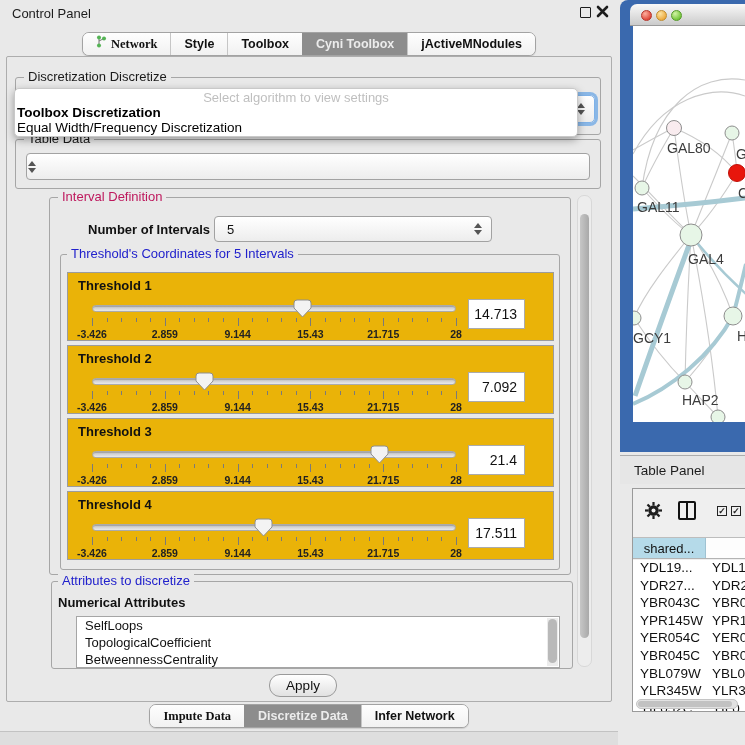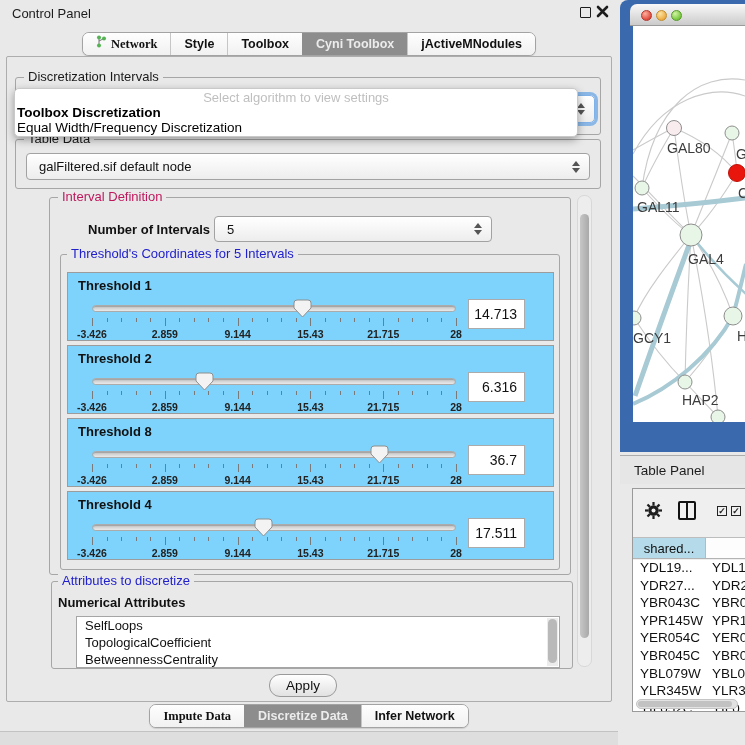--- a/index.html
+++ b/index.html
@@ -51,21 +51,21 @@
   
   #algo-popup { left:7px; top:31px; width:564px; height:49px; background:#FFFFFF;
     border:1px solid #C9C9C9; border-radius:5px; box-shadow:0 3px 9px rgba(0,0,0,0.35);
     z-index:6; padding-top:1px; }
   #algo-placeholder { text-align:center; font-size:13px; color:#BFBFBF; height:15px; line-height:15px; }
   .algo-opt { font-size:13.5px; color:#000; height:15px; line-height:15px; padding-left:2px; white-space:nowrap; }
   .algo-opt.first { font-weight:bold; }
 
   
   .th-panel { position:absolute; left:6px; width:487px; height:69px;
-    border:1px solid #9C9C9C; background:#7dd3fc; }
+    border:1px solid #9C9C9C; background:#eab308; }
   .th-label { position:absolute; left:10px; top:5px; font-size:13px; font-weight:bold; color:#111; }
   .th-zone { position:absolute; left:20px; top:24px; width:372px; height:42px; }
   .th-track { position:absolute; left:4px; top:8px; width:364px; height:7px; border-radius:4px;
     background:linear-gradient(#C2C2C2,#E9E9E9); border:1px solid #ABABAB;
     box-shadow:inset 0 1px 1px rgba(0,0,0,0.18); }
   .th-thumb { position:absolute; top:2px; }
   .th-ticks { position:absolute; left:4px; top:21px; width:364px; height:9px; }
   .th-ticks i { position:absolute; top:0; width:1px; background:#7A7A7A; }
   .th-ticklabels { position:absolute; left:4px; top:31px; width:364px; height:12px; }
   .th-ticklabels span { position:absolute; transform:translateX(-50%); font-size:10.5px;
@@ -169,42 +169,41 @@
         </div>
         <div class="tab">
           <span>jActiveMNodules</span>
         </div>
       </div>
   </div>
 
   <div class="abs" id="content">
 
     <div class="groupbox" id="gb-algorithm" style="left:8px; top:20px; width:586px; height:58px;">
-      <span class="gb-label">Discretization Intervals</span>
+      <span class="gb-label">Discretization Discretize</span>
     </div>
     <div class="combo" id="combo-algorithm">
       <span class="val"></span>
       <span class="spin-arrows">
           <i class="up"></i>
           <i class="dn"></i>
         </span>
     </div>
 
     <div class="abs" id="algo-popup">
       <div id="algo-placeholder">Select algorithm to view settings</div>
       <div id="algo-options">
           <div class="algo-opt first">Toolbox Discretization</div>
           <div class="algo-opt">Equal Width/Frequency Discretization</div>
         </div>
     </div>
 
     <div class="groupbox" id="gb-tabledata" style="left:8px; top:82px; width:586px; height:50px;">
       <span class="gb-label">Table Data</span>
       <div class="combo" style="left:10px; top:13px; width:564px; height:27px;">
-        <span class="val">galFiltered.sif default node</span>
         <span class="spin-arrows">
             <i class="up"></i>
             <i class="dn"></i>
           </span>
       </div>
     </div>
 
     <div class="groupbox" id="gb-interval" style="left:42px; top:140px; width:522px; height:378px;">
       <span class="gb-label green">Interval Definition</span>
       <span class="abs" style="left:38px; top:24px; font-size:13px; font-weight:bold; color:#111;">Number of Intervals</span>
@@ -302,24 +301,24 @@
                   <span style="left: 20%;">2.859</span>
                   <span style="left: 40%;">9.144</span>
                   <span style="left: 60%;">15.43</span>
                   <span style="left: 80%;">21.715</span>
                   <span style="left: 100%;">28</span>
                 </div>
                 <div class="th-thumb" style="left: 107.339px;"><svg width="19" height="19" viewBox="0 0 19 19">
                     <path d="M4 1 H15 Q18 1 18 4 V9 L9.5 18 L1 9 V4 Q1 1 4 1 Z" fill="#F3F3F3" stroke="#8F8F8F" stroke-width="1"></path>
                   </svg></div>
               </div>
-              <div class="th-value">6.316</div>
+              <div class="th-value">7.092</div>
             </div>
             <div class="th-panel" style="top: 163px;">
-              <div class="th-label">Threshold 8</div>
+              <div class="th-label">Threshold 3</div>
               <div class="th-zone">
                 <div class="th-track"></div>
                 <div class="th-ticks">
                   <i style="left: 0%; height: 8px;"></i>
                   <i style="left: 4%; height: 4px;"></i>
                   <i style="left: 8%; height: 4px;"></i>
                   <i style="left: 12%; height: 4px;"></i>
                   <i style="left: 16%; height: 4px;"></i>
                   <i style="left: 20%; height: 8px;"></i>
                   <i style="left: 24%; height: 4px;"></i>
@@ -348,21 +347,21 @@
                   <span style="left: 20%;">2.859</span>
                   <span style="left: 40%;">9.144</span>
                   <span style="left: 60%;">15.43</span>
                   <span style="left: 80%;">21.715</span>
                   <span style="left: 100%;">28</span>
                 </div>
                 <div class="th-thumb" style="left: 282.054px;"><svg width="19" height="19" viewBox="0 0 19 19">
                     <path d="M4 1 H15 Q18 1 18 4 V9 L9.5 18 L1 9 V4 Q1 1 4 1 Z" fill="#F3F3F3" stroke="#8F8F8F" stroke-width="1"></path>
                   </svg></div>
               </div>
-              <div class="th-value">36.7</div>
+              <div class="th-value">21.4</div>
             </div>
             <div class="th-panel" style="top: 236px;">
               <div class="th-label">Threshold 4</div>
               <div class="th-zone">
                 <div class="th-track"></div>
                 <div class="th-ticks">
                   <i style="left: 0%; height: 8px;"></i>
                   <i style="left: 4%; height: 4px;"></i>
                   <i style="left: 8%; height: 4px;"></i>
                   <i style="left: 12%; height: 4px;"></i>

